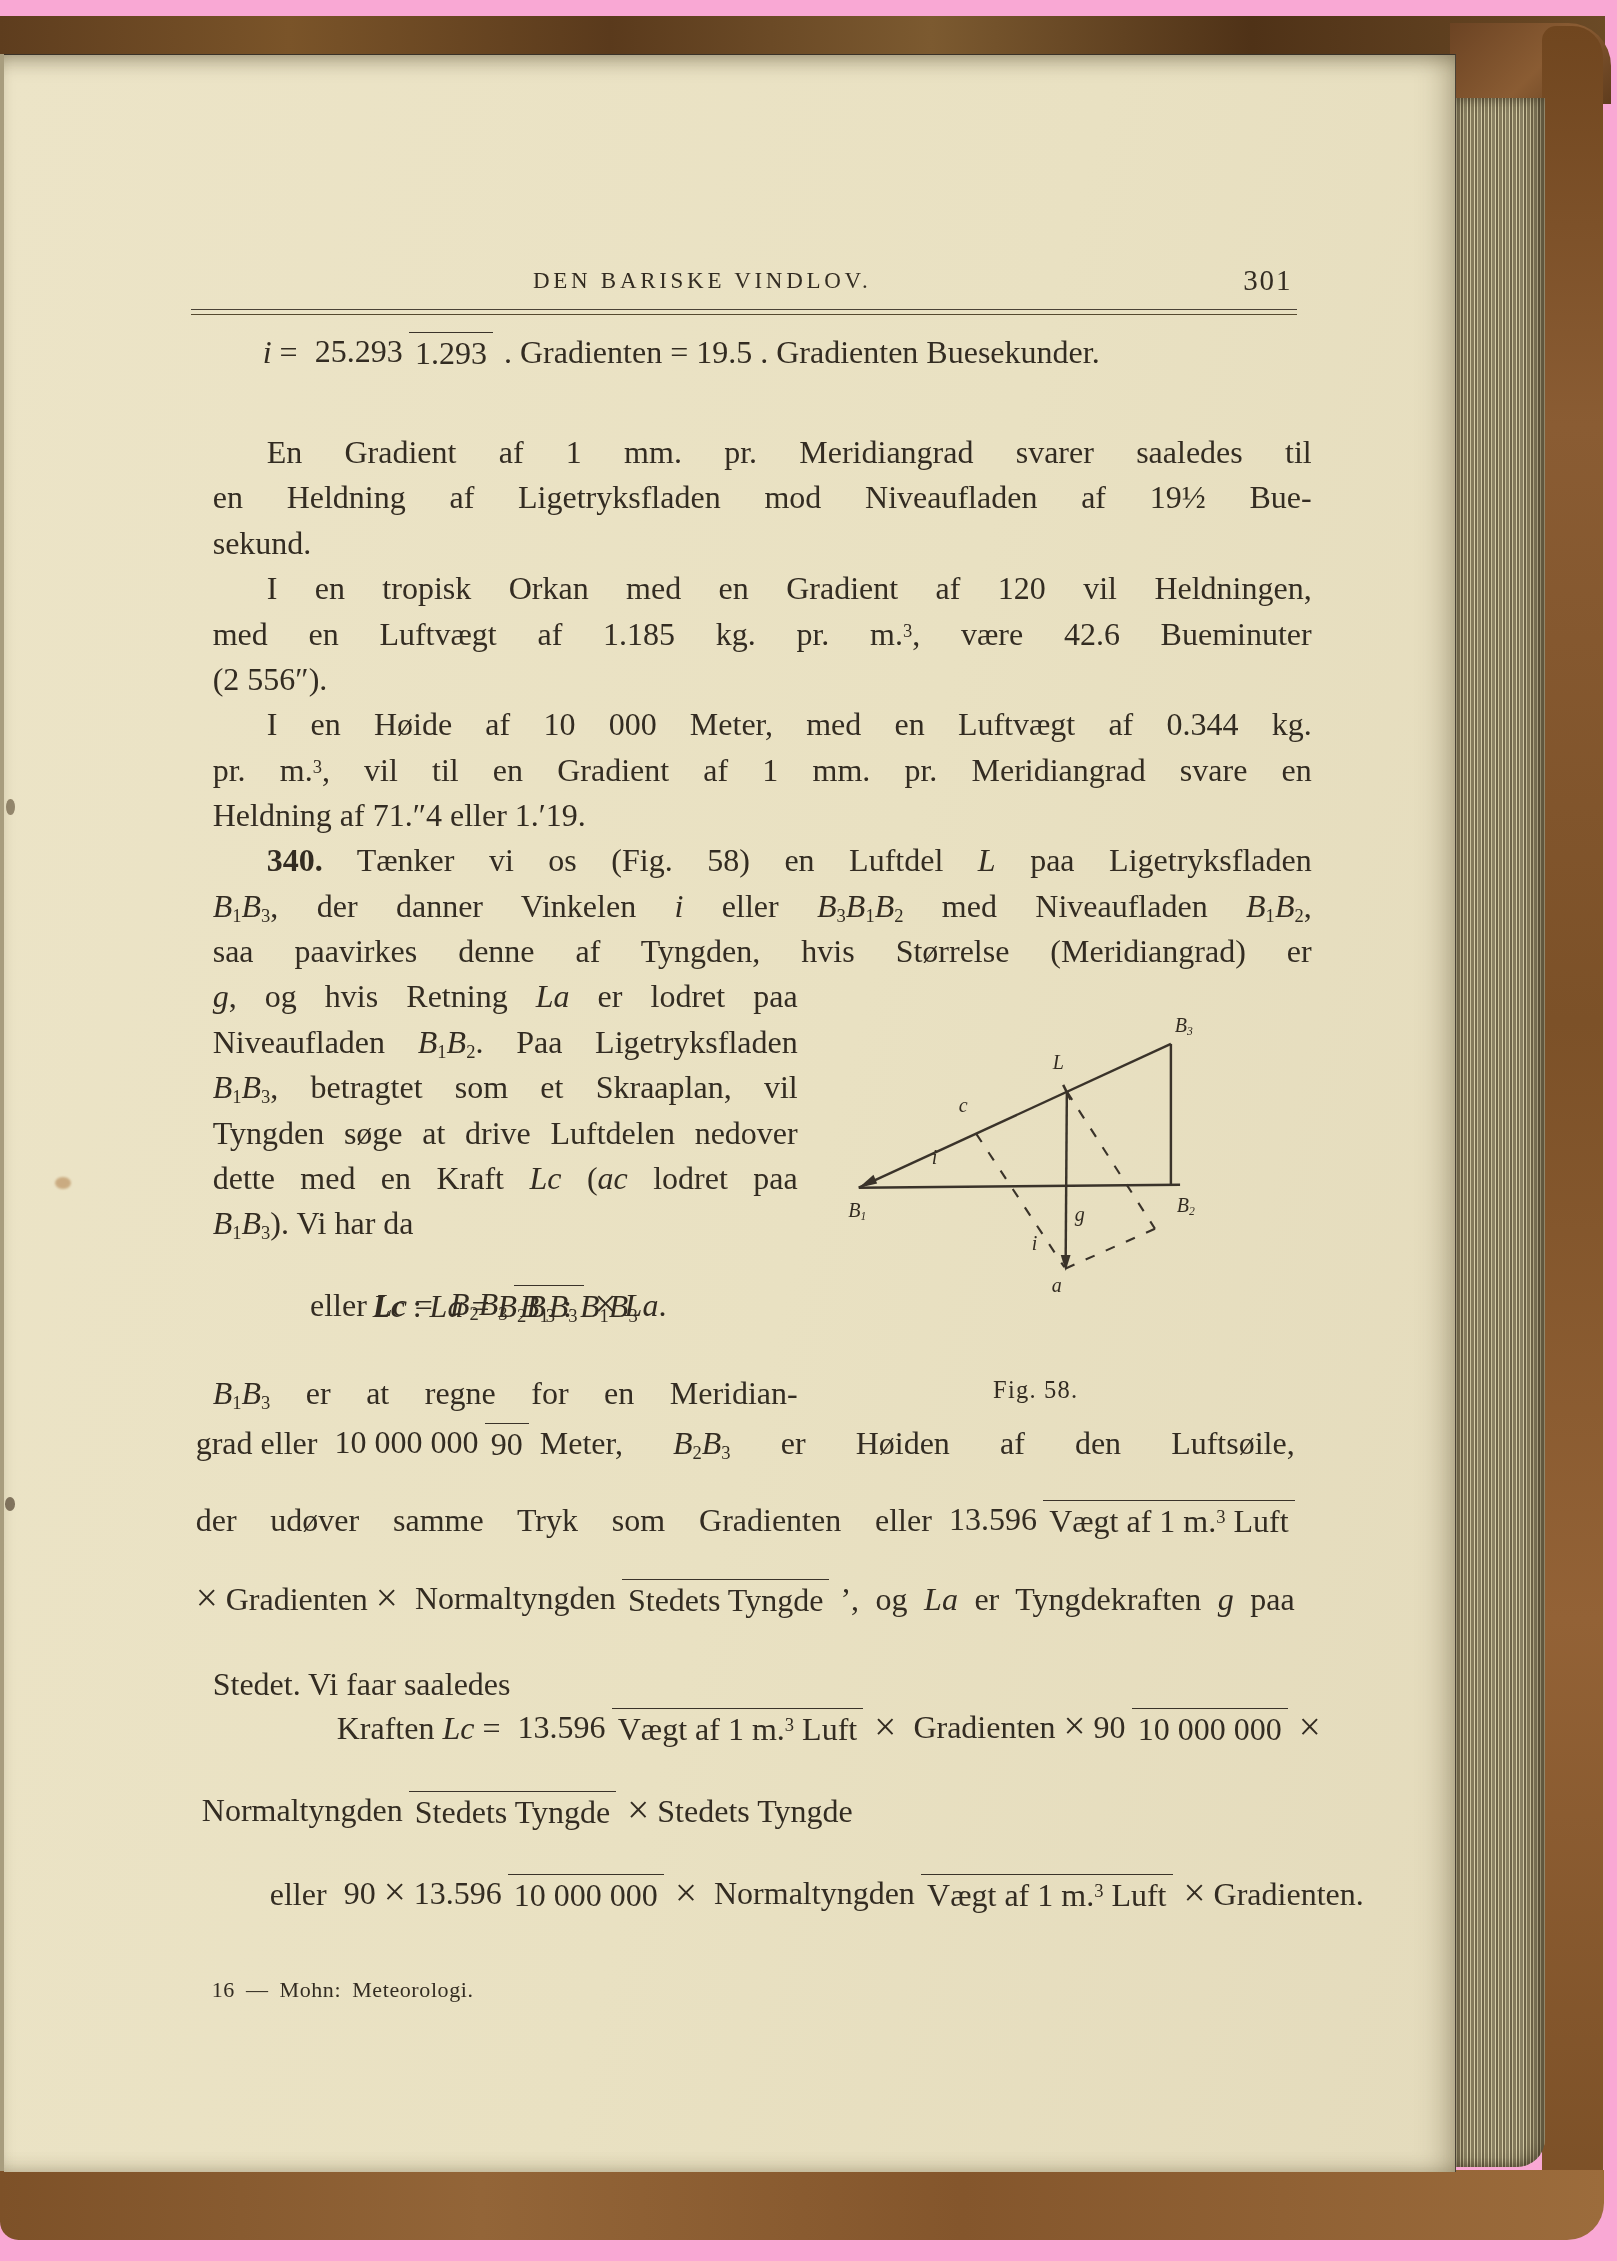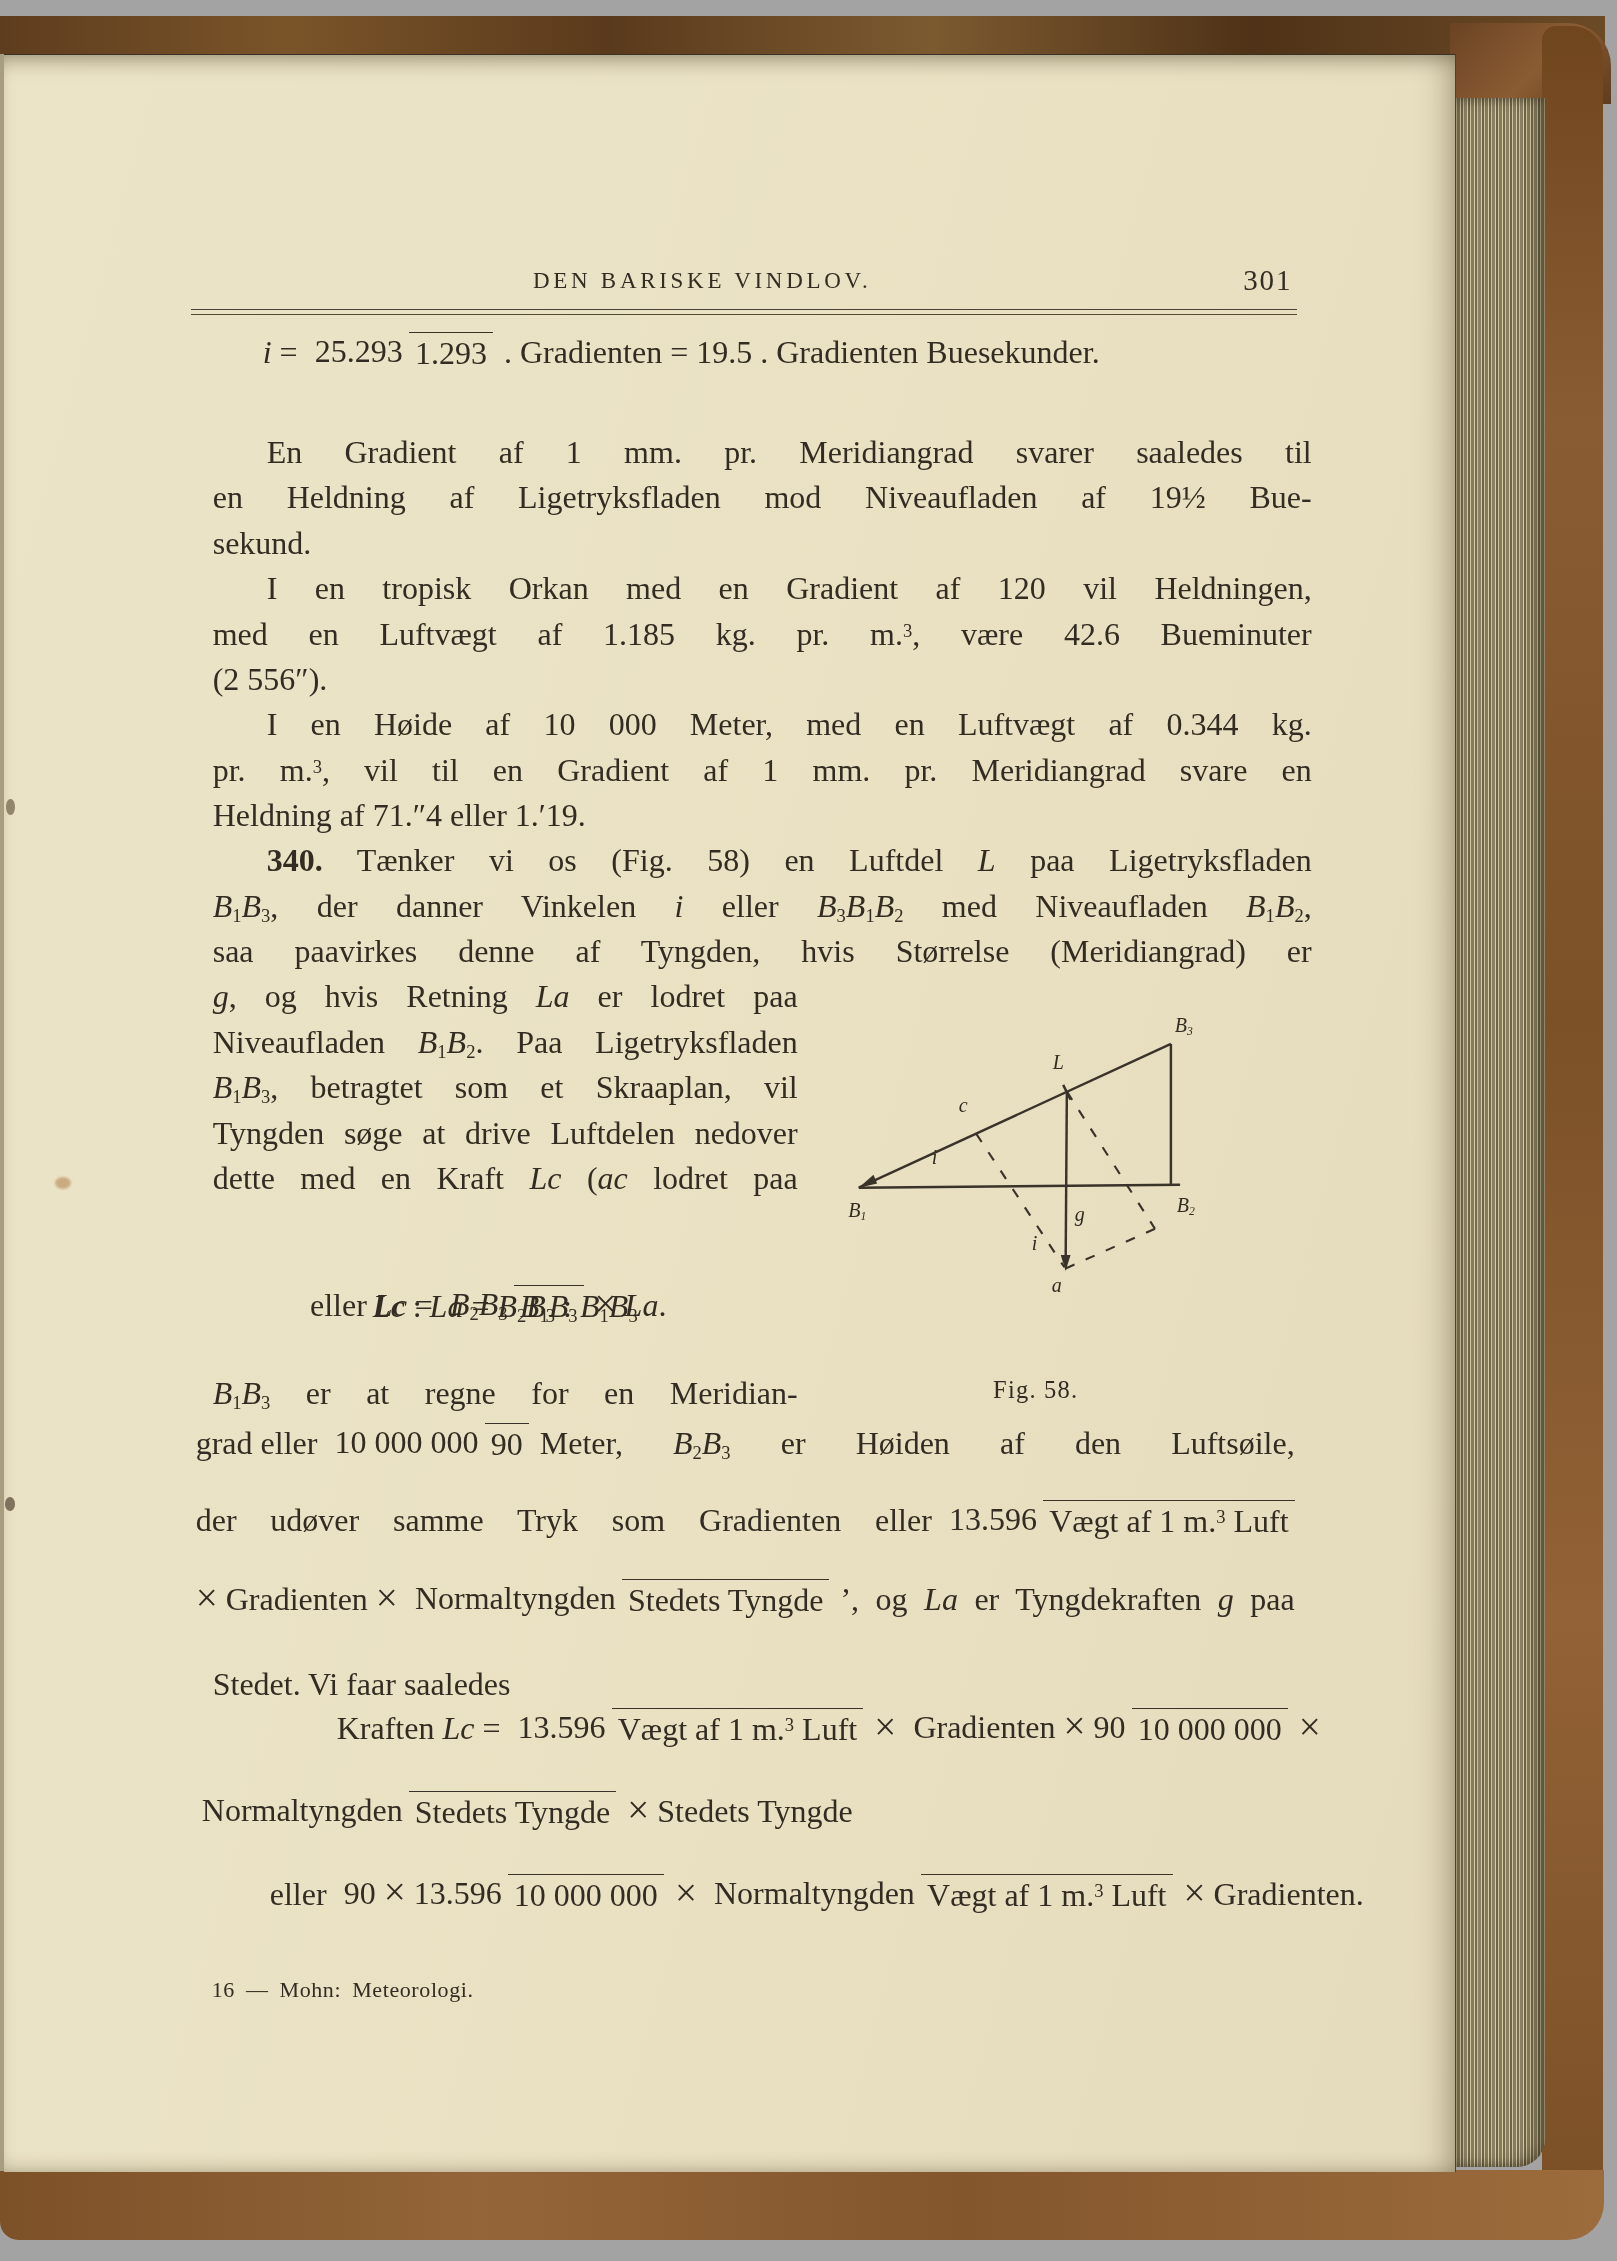--- a/index.html
+++ b/index.html
@@ -1,16 +1,16 @@
 <!DOCTYPE html>
 <html style="font-size:9.8px"><head>
 <meta charset="utf-8">
 <style>
   html,body{margin:0;padding:0;background:#0a0a0a;}
-  .stage{position:relative;width:1617px;height:2261px;background:#a3a3a3;overflow:hidden;
+  .stage{position:relative;width:1617px;height:2261px;background:#f9a8d4;overflow:hidden;
          font-family:"Liberation Serif", serif;color:#332c22;}
   
   .leather-top{position:absolute;left:0;top:16px;width:1605px;height:39px;
     background:linear-gradient(90deg,#5e3d1e,#7a5429 18%,#5a3a1c 38%,#7c5a30 58%,#4f3217 78%,#6b4a26);
     border-bottom:2.5px solid #241a10;}
   .leather-corner{position:absolute;left:1450px;top:23px;width:161px;height:81px;
     background:linear-gradient(135deg,#6b4323,#8a5c33 55%,#5f3c1d);border-radius:0 43px 0 0;}
   .leather-right{position:absolute;left:1542px;top:26px;width:61px;height:2212px;
     background:linear-gradient(180deg,#70461f,#8a5c33 18%,#7c5128 45%,#936236 72%,#7a4f26);
     border-radius:17px 37px 49px 24.5px;}
@@ -106,20 +106,21 @@
       <div class="ln" style="top:693px">pr. m.<sup>3</sup>, vil til en Gradient af 1 mm. pr. Meridiangrad svare en</div>
       <div class="ln nj" style="top:738px">Heldning af 71.″4 eller 1.′19.</div>
       <div class="ln ind" style="top:783px"><span class="f-b">340.</span>  Tænker vi os (Fig. 58) en Luftdel <span class="f-i">L</span> paa Ligetryksfladen</div>
       <div class="ln" style="top:829px"><span class="f-i">B</span><sub>1</sub><span class="f-i">B</span><sub>3</sub>, der danner Vinkelen <span class="f-i">i</span> eller <span class="f-i">B</span><sub>3</sub><span class="f-i">B</span><sub>1</sub><span class="f-i">B</span><sub>2</sub> med Niveaufladen <span class="f-i">B</span><sub>1</sub><span class="f-i">B</span><sub>2</sub>,</div>
       <div class="ln" style="top:874px">saa paavirkes denne af Tyngden, hvis Størrelse (Meridiangrad) er</div>
       <div class="ln nw" style="top:919px"><span class="f-i">g</span>, og hvis Retning <span class="f-i">La</span> er lodret paa</div>
       <div class="ln nw" style="top:965px">Niveaufladen <span class="f-i">B</span><sub>1</sub><span class="f-i">B</span><sub>2</sub>.  Paa Ligetryksfladen</div>
       <div class="ln nw" style="top:1010px"><span class="f-i">B</span><sub>1</sub><span class="f-i">B</span><sub>3</sub>, betragtet som et Skraaplan, vil</div>
       <div class="ln nw" style="top:1056px">Tyngden søge at drive Luftdelen nedover</div>
       <div class="ln nw" style="top:1101px">dette med en Kraft <span class="f-i">Lc</span> (<span class="f-i">ac</span> lodret paa</div>
+      <div class="ln nw nj" style="top:1146px"><span class="f-i">B</span><sub>1</sub><span class="f-i">B</span><sub>3</sub>).  Vi har da</div>
       <div class="ln nw ctr" style="top:1190px"><span class="f-i">Lc</span> : <span class="f-i">La</span> = <span class="f-i">B</span><sub>2</sub><span class="f-i">B</span><sub>3</sub> : <span class="f-i">B</span><sub>1</sub><span class="f-i">B</span><sub>3</sub></div>
 
       <div class="eqrow eq-nw" style="top:1230px;">
         <span>eller <span class="f-i">Lc</span> =</span>
         <span class="frac">
           <span class="num"><span class="f-i">B</span><sub>2</sub><span class="f-i">B</span><sub>3</sub></span>
           <span class="den"><span class="f-i">B</span><sub>1</sub><span class="f-i">B</span><sub>3</sub></span>
         </span>
         <span><span class="f-x">×</span> <span class="f-i">La</span>.</span>
       </div>

